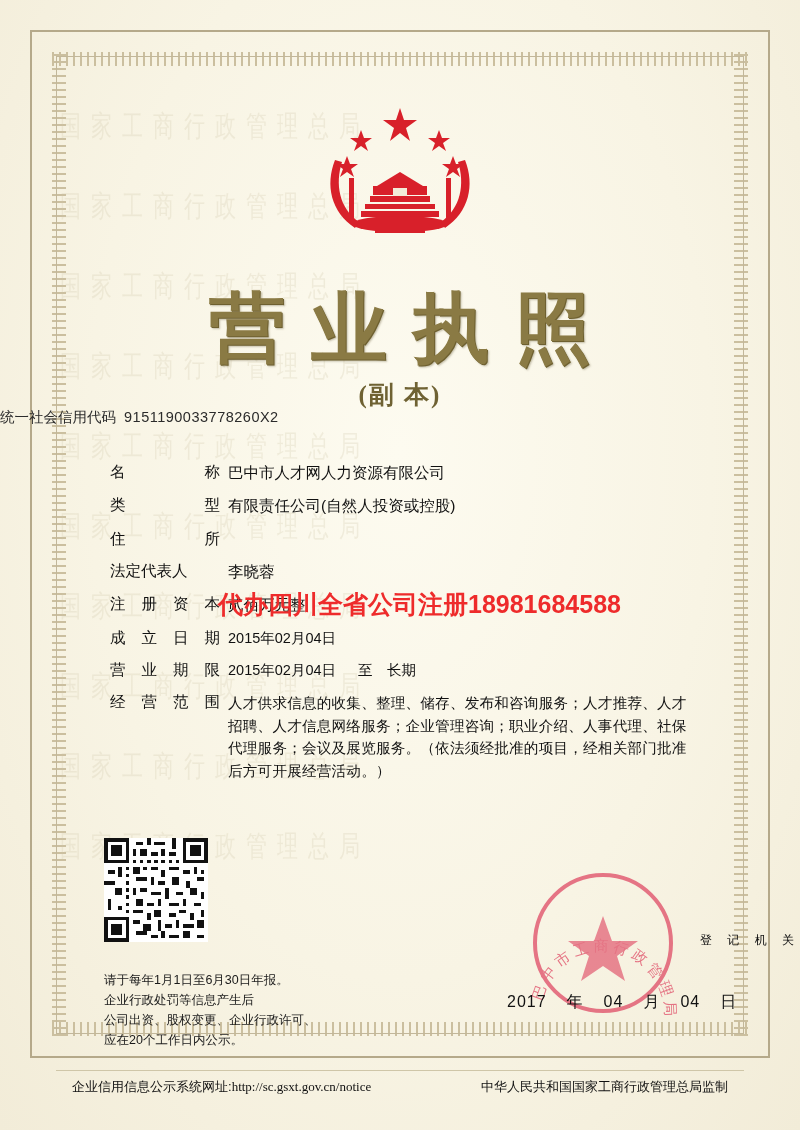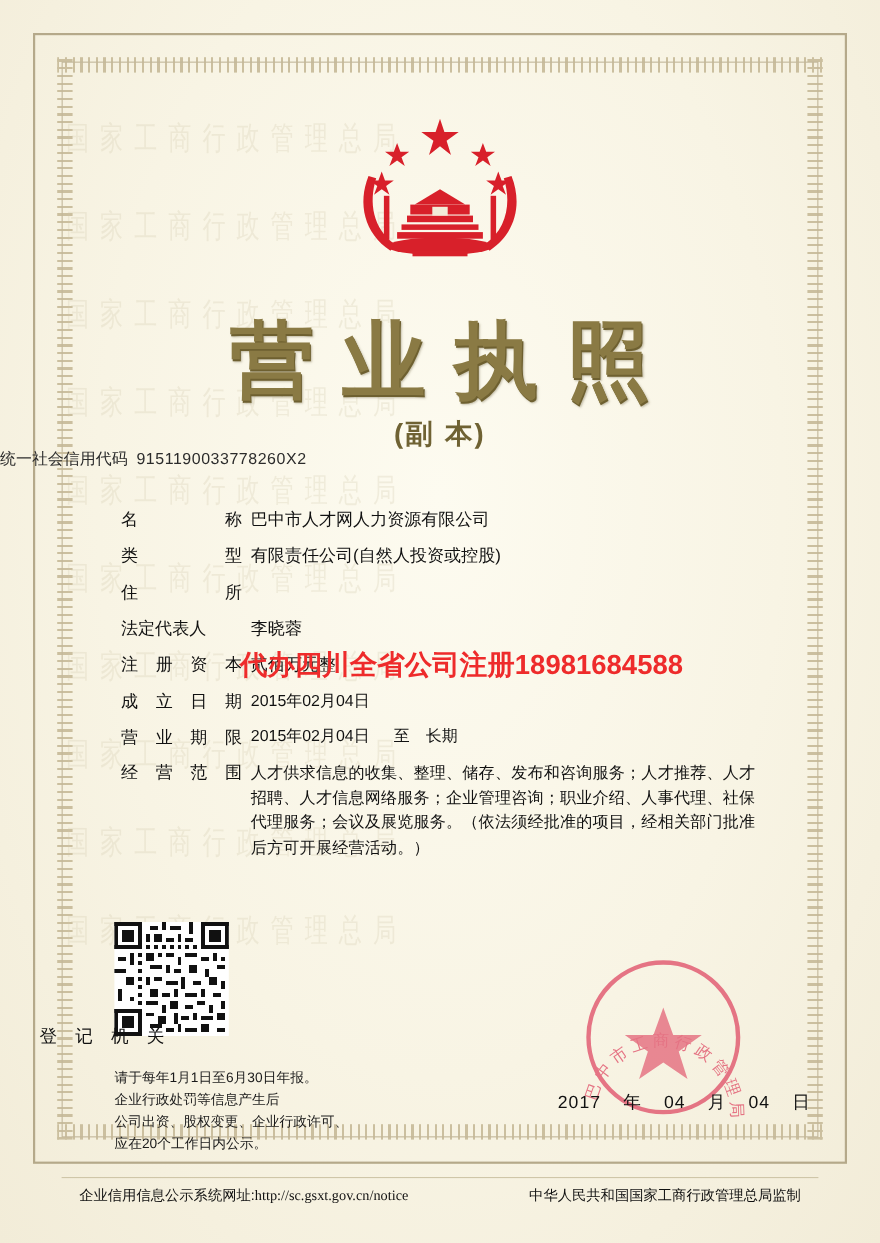--- a/index.html
+++ b/index.html
@@ -94,21 +94,21 @@
     color: #8a7a44;
     text-shadow: 1px 1px 0 #6e6030, 2px 2px 2px rgba(90,78,40,0.35);
     padding-left: 26px;
   }
   .subtitle {
     position: absolute;
     top: 378px;
     left: 0;
     right: 0;
     text-align: center;
-    font-family: Liberation Sans, sans-serif;
+    font-family: Liberation Serif, serif;
     font-weight: bold;
     font-size: 25px;
     color: #6f6233;
     letter-spacing: 2px;
   }
   .credit-code {
     position: absolute;
     top: 408px;
     left: 0;
     right: 0;
@@ -184,22 +184,22 @@
     top: 838px;
     width: 104px;
     height: 104px;
   }
   
   .authority {
     position: absolute;
     left: 0;
     right: 0;
     top: 932px;
-    text-align: left;
-    font-size: 16px;
+    text-align: right;
+    font-size: 12px;
     letter-spacing: 6px;
     color: #111;
     padding-left: 36px;
   }
   .date-line {
     position: absolute;
     top: 992px;
     left: 497px;
     font-size: 16px;
     color: #111;

